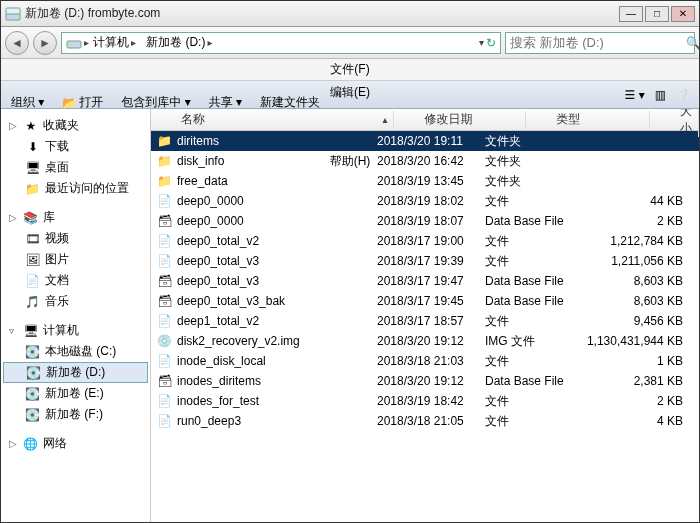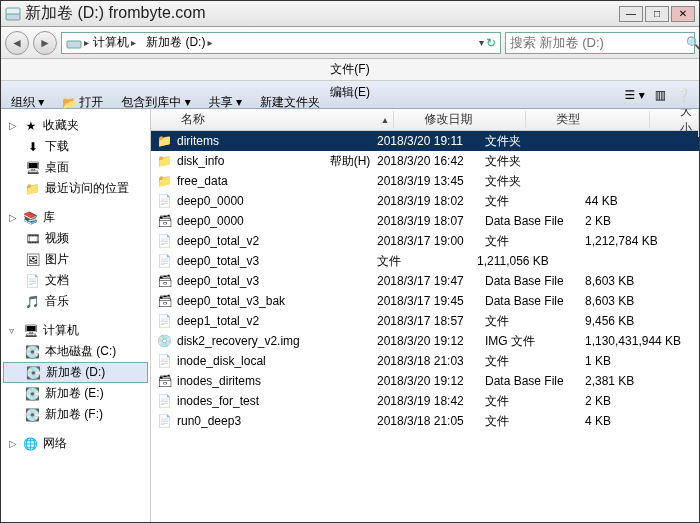--- a/index.html
+++ b/index.html
@@ -1,19 +1,19 @@
 <!DOCTYPE html>
 <html><head>
 <meta charset="utf-8">
 <style>
   * { box-sizing: border-box; margin: 0; padding: 0; font-family: "Tahoma", "Microsoft YaHei", sans-serif; font-size: 12px; }
   body { background: #fff; width: 700px; height: 523px; overflow: hidden; border: 1px solid #333; }
   .titlebar { height: 26px; background: linear-gradient(#f7f7f7,#e3e3e3); display: flex; align-items: center; padding: 0 4px; border-bottom: 1px solid #999; }
   .titlebar .ticon { width: 16px; height: 16px; margin-right: 4px; }
-  .titlebar .title { flex: 1; font-size: 16px; color: #222; }
+  .titlebar .title { flex: 1; font-size: 12px; color: #222; }
   .winbtns { display: flex; gap: 2px; }
   .winbtn { width: 24px; height: 16px; background: #e8e8e8; border: 1px solid #888; display:flex;align-items:center;justify-content:center;font-size:10px;cursor:pointer;}
   .winbtn.cl { background:#e8c0c0; }
   .navbar { height: 32px; background: linear-gradient(#fafafa,#e8e8e8); display:flex; align-items:center; padding:0 4px; gap:4px; border-bottom:1px solid #bbb;}
   .circ { width:24px;height:24px;border-radius:50%;background:linear-gradient(#f4f4f4,#d8d8d8);border:1px solid #999;display:flex;align-items:center;justify-content:center;font-size:12px;color:#555;cursor:pointer;}
   .crumbbox { flex:1; height:22px; background:#fff; border:1px solid #7a9; display:flex; align-items:center; padding:0 4px; gap:2px;}
   .crumb { padding:0 6px 0 2px; display:flex; align-items:center; gap:2px; cursor:pointer;}
   .tri { font-size:10px;color:#444;}
   .searchbox { width:190px; height:22px; background:#fff; border:1px solid #7a9; display:flex; align-items:center; padding:0 4px;}
   .searchbox input { border:none; outline:none; flex:1; font-size:13px; color:#888;}
@@ -34,21 +34,21 @@
   .sitem.child { padding-left:22px;}
   .sitem.sel { background:#dde7f5; border:1px solid #7aa; padding-top:1px;padding-bottom:1px;}
   .filepane { flex:1; overflow:auto; }
   .cols { display:flex; height:22px; background:linear-gradient(#fdfdfd,#ededed); border-bottom:1px solid #ccc; align-items:center; position:sticky; top:0;}
   .col { padding:0 6px; border-right:1px solid #ddd; font-size:12px; color:#333; display:flex;align-items:center;gap:4px;margin-left:24px;}
   .col.name{width:220px;} .col.date{width:108px;} .col.type{width:100px;} .col.size{flex:1; justify-content:flex-start;}
   .files { }
   .row { display:flex; height:20px; align-items:center; padding:0; cursor:pointer;}
   .row.sel { background:#0b315a; color:#fff;}
   .c { padding:0 6px; overflow:hidden; white-space:nowrap; text-overflow:ellipsis; font-size:12px;}
-  .c.name{width:220px;display:flex;align-items:center;gap:4px;} .c.date{width:108px;} .c.type{width:100px;} .c.size{flex:1;padding-right:16px;}
+  .c.name{width:220px;display:flex;align-items:center;gap:4px;} .c.date{width:108px;} .c.type{width:100px;} .c.size{flex:1;text-align:right;padding-right:16px;}
   .fic { width:16px; text-align:center;}
   svg { display:block; }
 </style>
 </head>
 <body>
 
 <div class="titlebar">
   <span class="ticon">
     <svg width="16" height="16">
         <rect x="1" y="7" width="14" height="7" rx="1" fill="#c9d5e8" stroke="#6a8"></rect>
@@ -256,20 +256,21 @@
           </div>
           <div class="c date">2018/3/17 19:00</div>
           <div class="c type">文件</div>
           <div class="c size">1,212,784 KB</div>
         </div>
         <div class="row">
           <div class="c name">
             <span class="fic">📄</span>
             <span>deep0_total_v3</span>
           </div>
+          <div class="c date">2018/3/17 19:39</div>
           <div class="c type">文件</div>
           <div class="c size">1,211,056 KB</div>
         </div>
         <div class="row">
           <div class="c name">
             <span class="fic">🗃</span>
             <span>deep0_total_v3</span>
           </div>
           <div class="c date">2018/3/17 19:47</div>
           <div class="c type">Data Base File</div>

